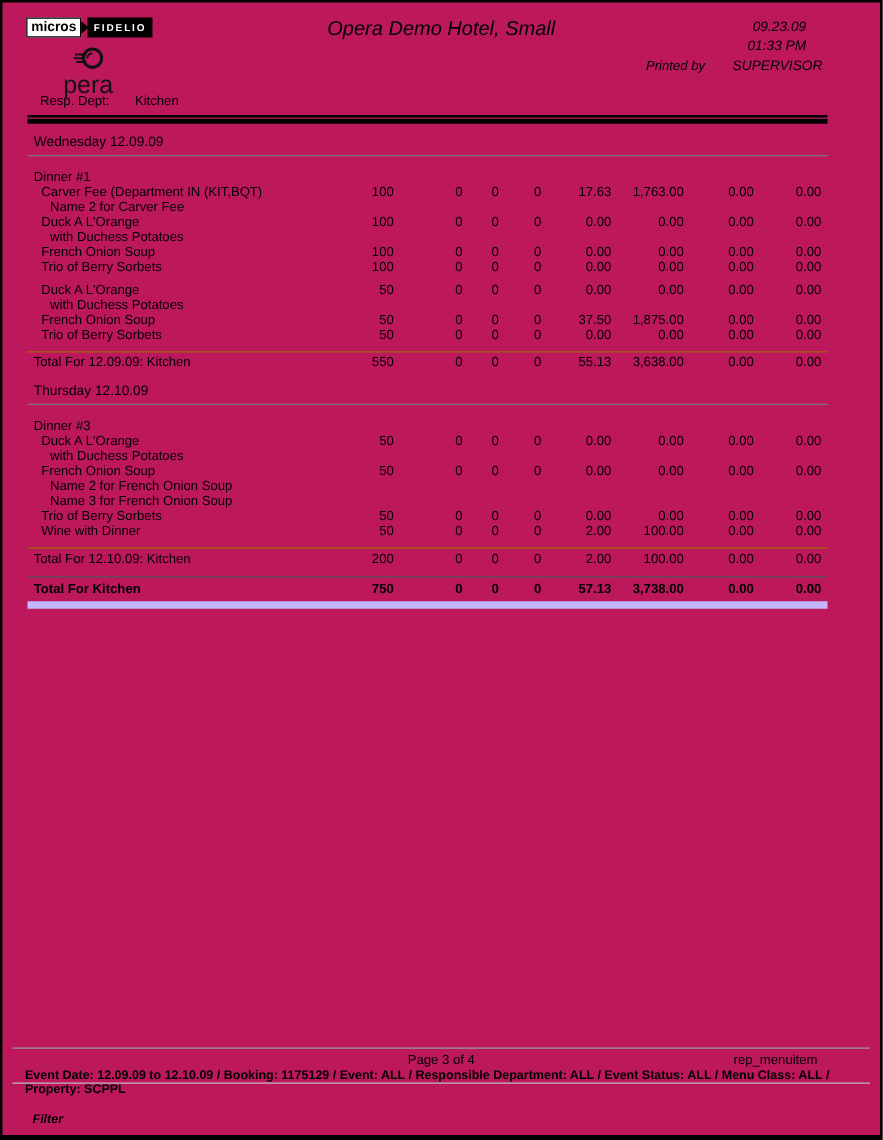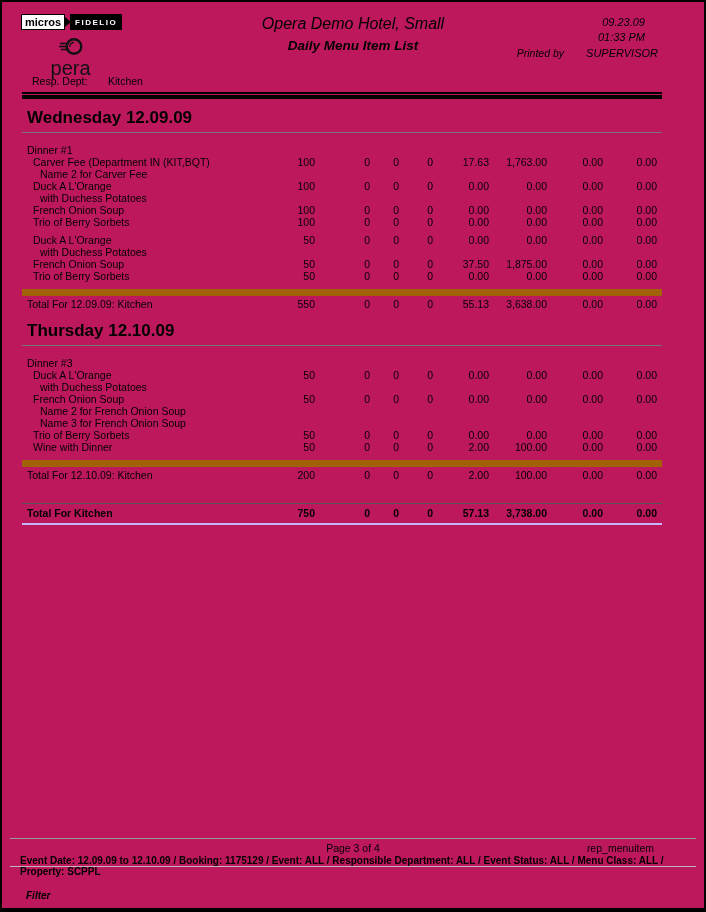--- a/index.html
+++ b/index.html
@@ -34,30 +34,30 @@
   .table{position:absolute;top:90px;left:20px;width:640px;font-size:10.5px;}
   .rule-double{border-top:2px solid #000;height:1px;border-bottom:1px solid #000;}
   .rule-thick{border-top:3px solid #000;}
   .row{display:grid;grid-template-columns:240px 53px 55px 29px 34px 56px 58px 56px 54px;
     line-height:11px;}
   .thead{padding:3px 0 3px 0;}
   .thead .cell{line-height:11px;}
   .cell{white-space:nowrap;}
   .num{text-align:right;}
   .col-menu{text-align:center;}
-  .date-heading{font-weight:bold;font-size:17px;margin:9px 0 4px 0;padding-left:5px;}
+  .date-heading{font-weight:normal;font-size:11px;margin:9px 0 4px 0;padding-left:5px;}
   .section-rule{border-top:1px solid #777;margin-bottom:12px;}
   .group{margin-bottom:7px;}
   .group-title{padding-left:5px;line-height:11px;margin-bottom:1px;}
   .item-row{margin-bottom:1px;}
   .item-name{padding-left:11px;}
   .sub-name{padding-left:18px;}
-  .total-row{border-top:7px solid #a16207;margin-top:3px;padding:3px 0 2px 0;}
+  .total-row{border-top:1px solid #a16207;margin-top:3px;padding:3px 0 2px 0;}
   .total-label{padding-left:5px;}
-  .grand-total{border-top:1px solid #555;border-bottom:2px solid #c4b5fd;margin-top:20px;
+  .grand-total{border-top:1px solid #555;border-bottom:6px solid #c4b5fd;margin-top:6px;
     padding:4px 0 4px 0;font-weight:bold;}
   
   .footer-rule-top{position:absolute;left:8px;right:8px;top:836px;border-top:1px solid #999;}
   .footer-rule-bottom{position:absolute;left:8px;right:8px;top:864px;border-top:1px solid #bbb;}
   .filter-label{position:absolute;top:888px;left:24px;font-size:10px;font-weight:bold;font-style:italic;}
   .page-info{position:absolute;top:840px;left:0;right:0;text-align:center;font-size:10.5px;}
   .report-id{position:absolute;top:840px;right:50px;font-size:10.5px;}
   .filter-text{position:absolute;top:853px;left:18px;font-size:10px;font-weight:bold;}
 </style>
 </head>
@@ -80,21 +80,20 @@
           <circle cx="15" cy="11.5" r="7.3" stroke-width="2.4"></circle>
           <path d="M15 7.5 a4.2 4.2 0 0 0 -4.2 4.2" stroke-width="1.6"></path>
         </g>
       </svg>
       <span class="opera-suffix">pera</span>
     </div>
   </div>
 
   <div class="title-block">
     <div class="hotel-name">Opera Demo Hotel, Small</div>
-    <div class="report-title">Daily Menu Item List</div>
   </div>
 
   <div class="meta-block">
     <div class="meta-line">09.23.09</div>
     <div class="meta-line">01:33 PM</div>
     <div class="printed-row">
       <span class="printed-label">Printed by</span>
       <span>SUPERVISOR</span>
     </div>
   </div>

